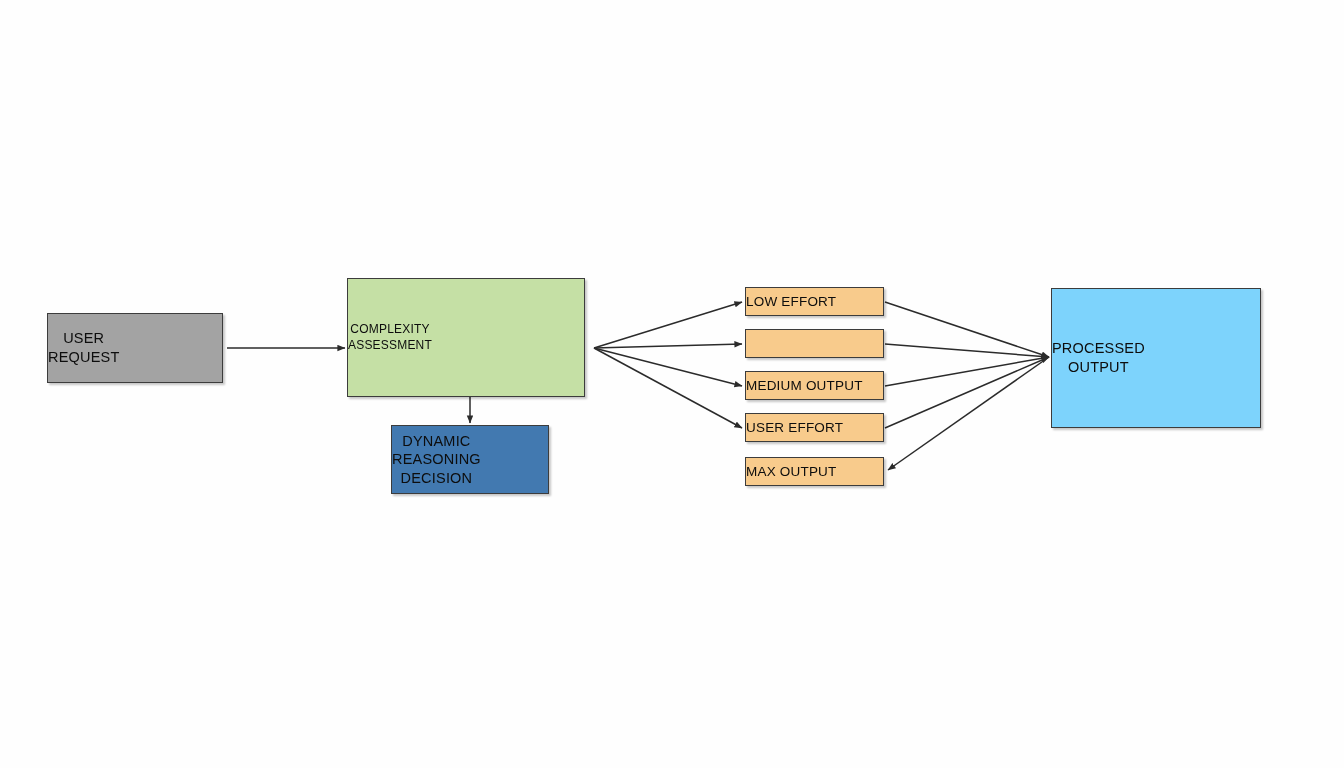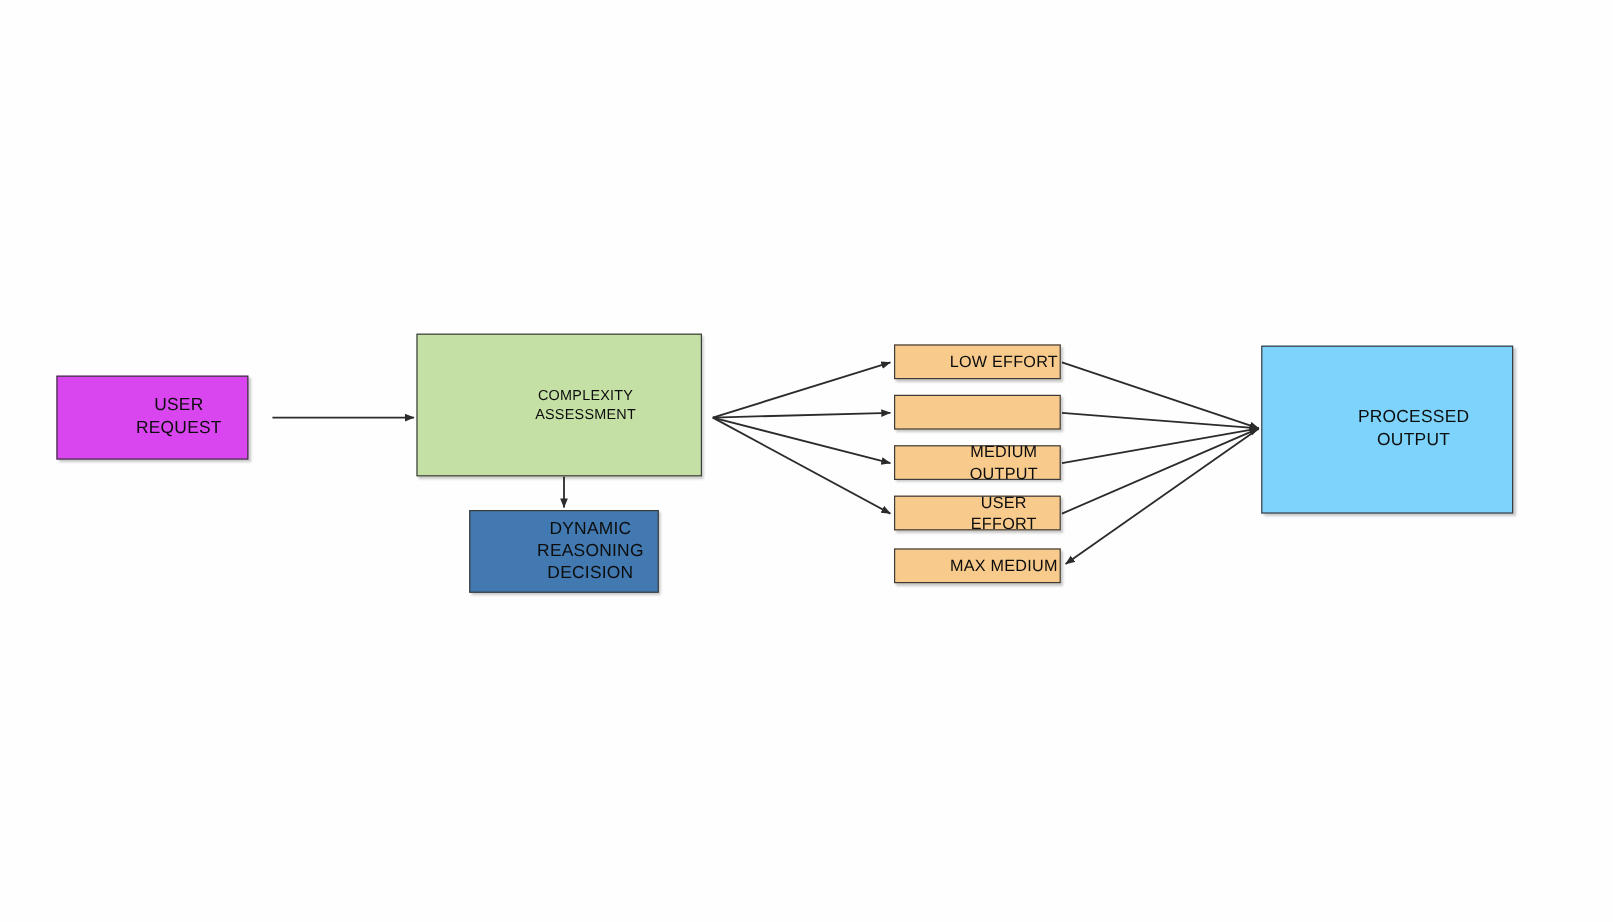--- a/index.html
+++ b/index.html
@@ -23,34 +23,32 @@
     top: 0;
     width: 1344px;
     height: 768px;
   }
   .node {
     position: absolute;
     box-sizing: border-box;
     border: 1.6px solid #3c3c3c;
     display: flex;
     align-items: center;
-    justify-content: center;
     text-align: center;
     color: #0d0d0d;
     letter-spacing: 0.2px;
     line-height: 1.28;
     box-shadow: 2px 2px 2px rgba(0,0,0,0.22);
     z-index: 2;
     white-space: pre-line;
     user-select: none;
-    padding-left: 44px;
   }
   .node-user {
-    left: 47px;  top: 313px;  width: 160px; height: 70px;
-    background: #d946ef;
+    left: 47px;  top: 313px;  width: 176px; height: 70px;
+    background: #a3a3a3;
     font-size: 14.5px;
   }
   .node-complexity {
     left: 347px; top: 278px;  width: 238px; height: 119px;
     background: #C5E0A5;
     font-size: 12px;
   }
   .node-dynamic {
     left: 391px; top: 425px;  width: 158px; height: 69px;
     background: #4279B0;
@@ -126,21 +124,21 @@
 
   <div class="node node-effort" style="top:371px">
     <span class="lbl">MEDIUM OUTPUT</span>
   </div>
 
   <div class="node node-effort" style="top:413px">
     <span class="lbl">USER EFFORT</span>
   </div>
 
   <div class="node node-effort" style="top:457px">
-    <span class="lbl">MAX MEDIUM</span>
+    <span class="lbl">MAX OUTPUT</span>
   </div>
 
   <div class="node node-output">
     <span class="lbl">PROCESSED
 OUTPUT</span>
   </div>
 
 </div>
 
 </body></html>

